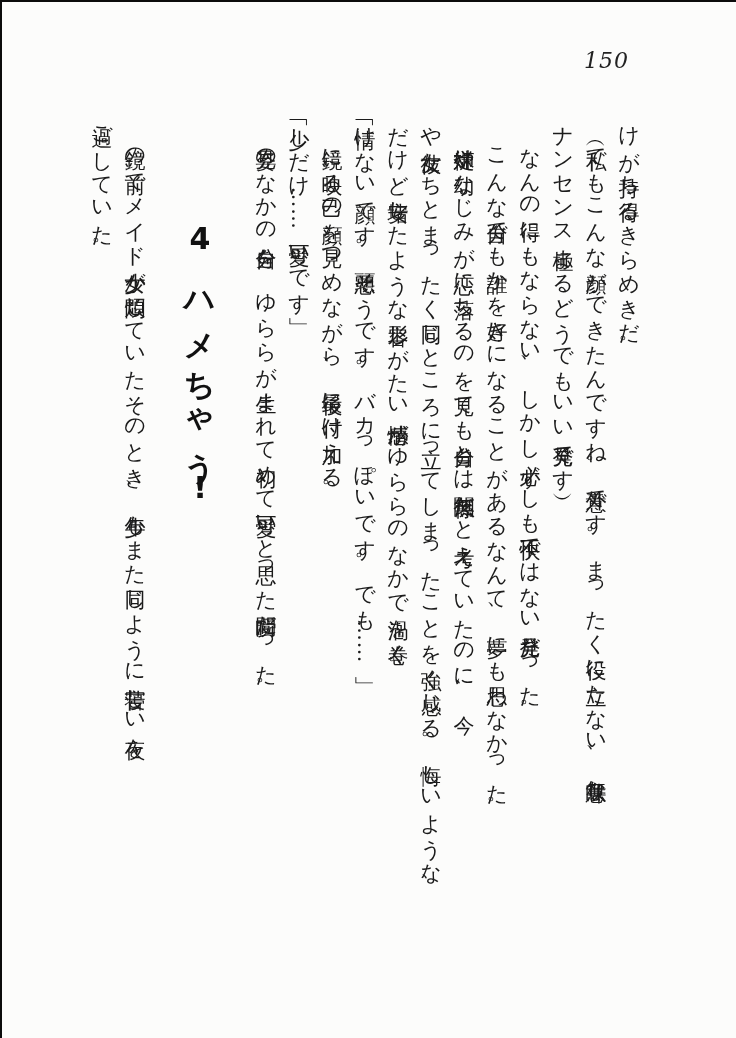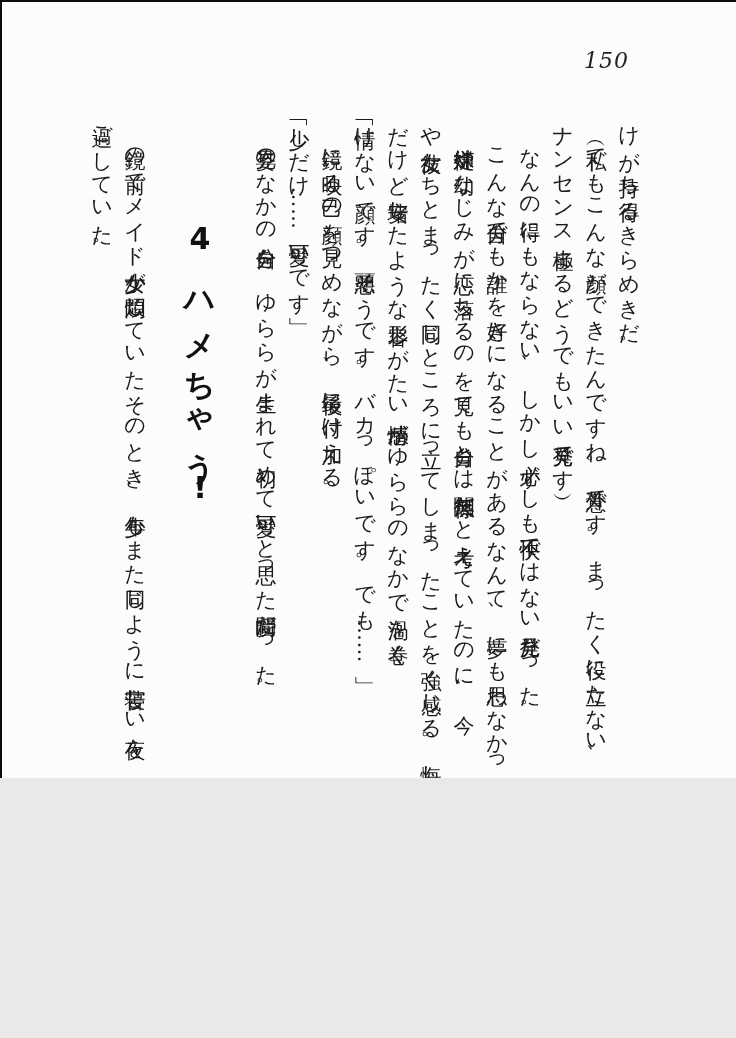--- a/index.html
+++ b/index.html
@@ -3,21 +3,21 @@
 <meta charset="utf-8">
 <style>
   html, body { margin: 0; padding: 0; }
   body {
     width: 736px; height: 1038px;
     background: #e9e9e9;
     font-family: "DejaVu Serif", "Liberation Serif", serif;
   }
   .page {
     position: relative;
-    width: 736px; height: 778px;
+    width: 736px; height: 1038px;
     background: #fcfcfb;
     color: #181818;
     overflow: hidden;
   }
   .edge-top {
     position: absolute; top: 0; left: 0;
     width: 736px; height: 2px; background: #0c0c0c;
   }
   .edge-left {
     position: absolute; top: 0; left: 0;

